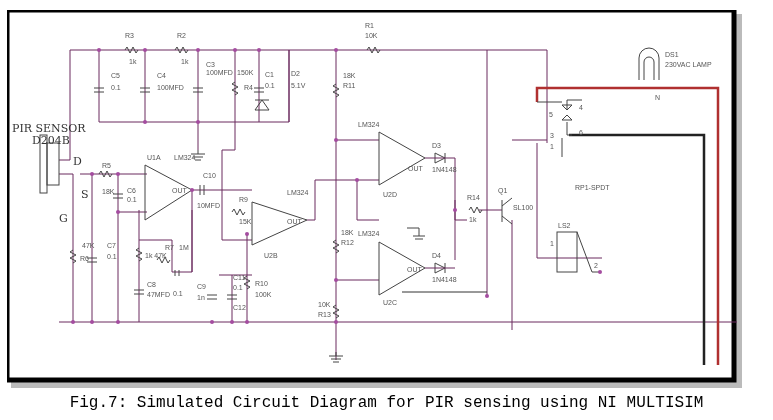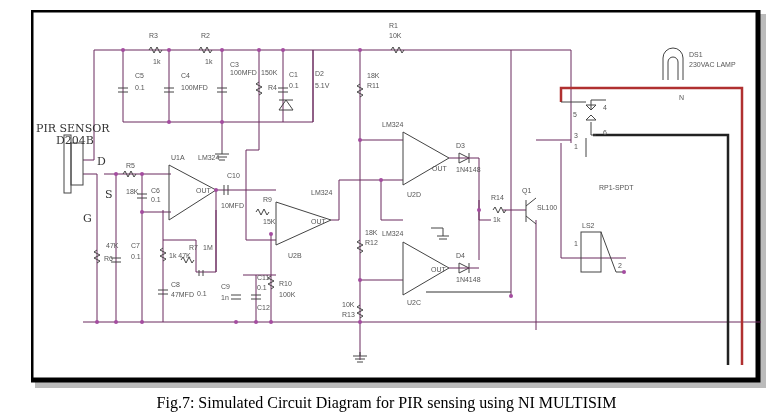--- a/index.html
+++ b/index.html
@@ -1,18 +1,18 @@
 <!DOCTYPE html>
 <html><head>
 <meta charset="utf-8">
 <style>
   html,body{margin:0;padding:0;background:#fff;}
   body{width:773px;height:420px;position:relative;overflow:hidden;font-family:"Liberation Sans",sans-serif;}
-  #frame{position:absolute;left:31px;top:10px;width:735px;height:378px;}
-  #caption{position:absolute;left:0;top:394px;width:773px;text-align:center;font-family:Liberation Serif, serif;font-size:16px;color:#000;}
+  #frame{position:absolute;left:7px;top:10px;width:735px;height:378px;}
+  #caption{position:absolute;left:0;top:394px;width:773px;text-align:center;font-family:Liberation Mono, monospace;font-size:16px;color:#000;}
   svg text{font-family:"Liberation Sans",sans-serif;fill:#555;}
   .lbl{font-size:7px;}
   .big{font-family:"DejaVu Serif",serif;font-size:11px;fill:#333;}
   .wire{stroke:#6b2b5e;stroke-width:1;fill:none;}
   .wk{stroke:#333;stroke-width:1;fill:none;}
   .comp{stroke:#444;stroke-width:1;fill:none;}
   .node{fill:#a44ca0;}
 </style>
 </head>
 <body>

